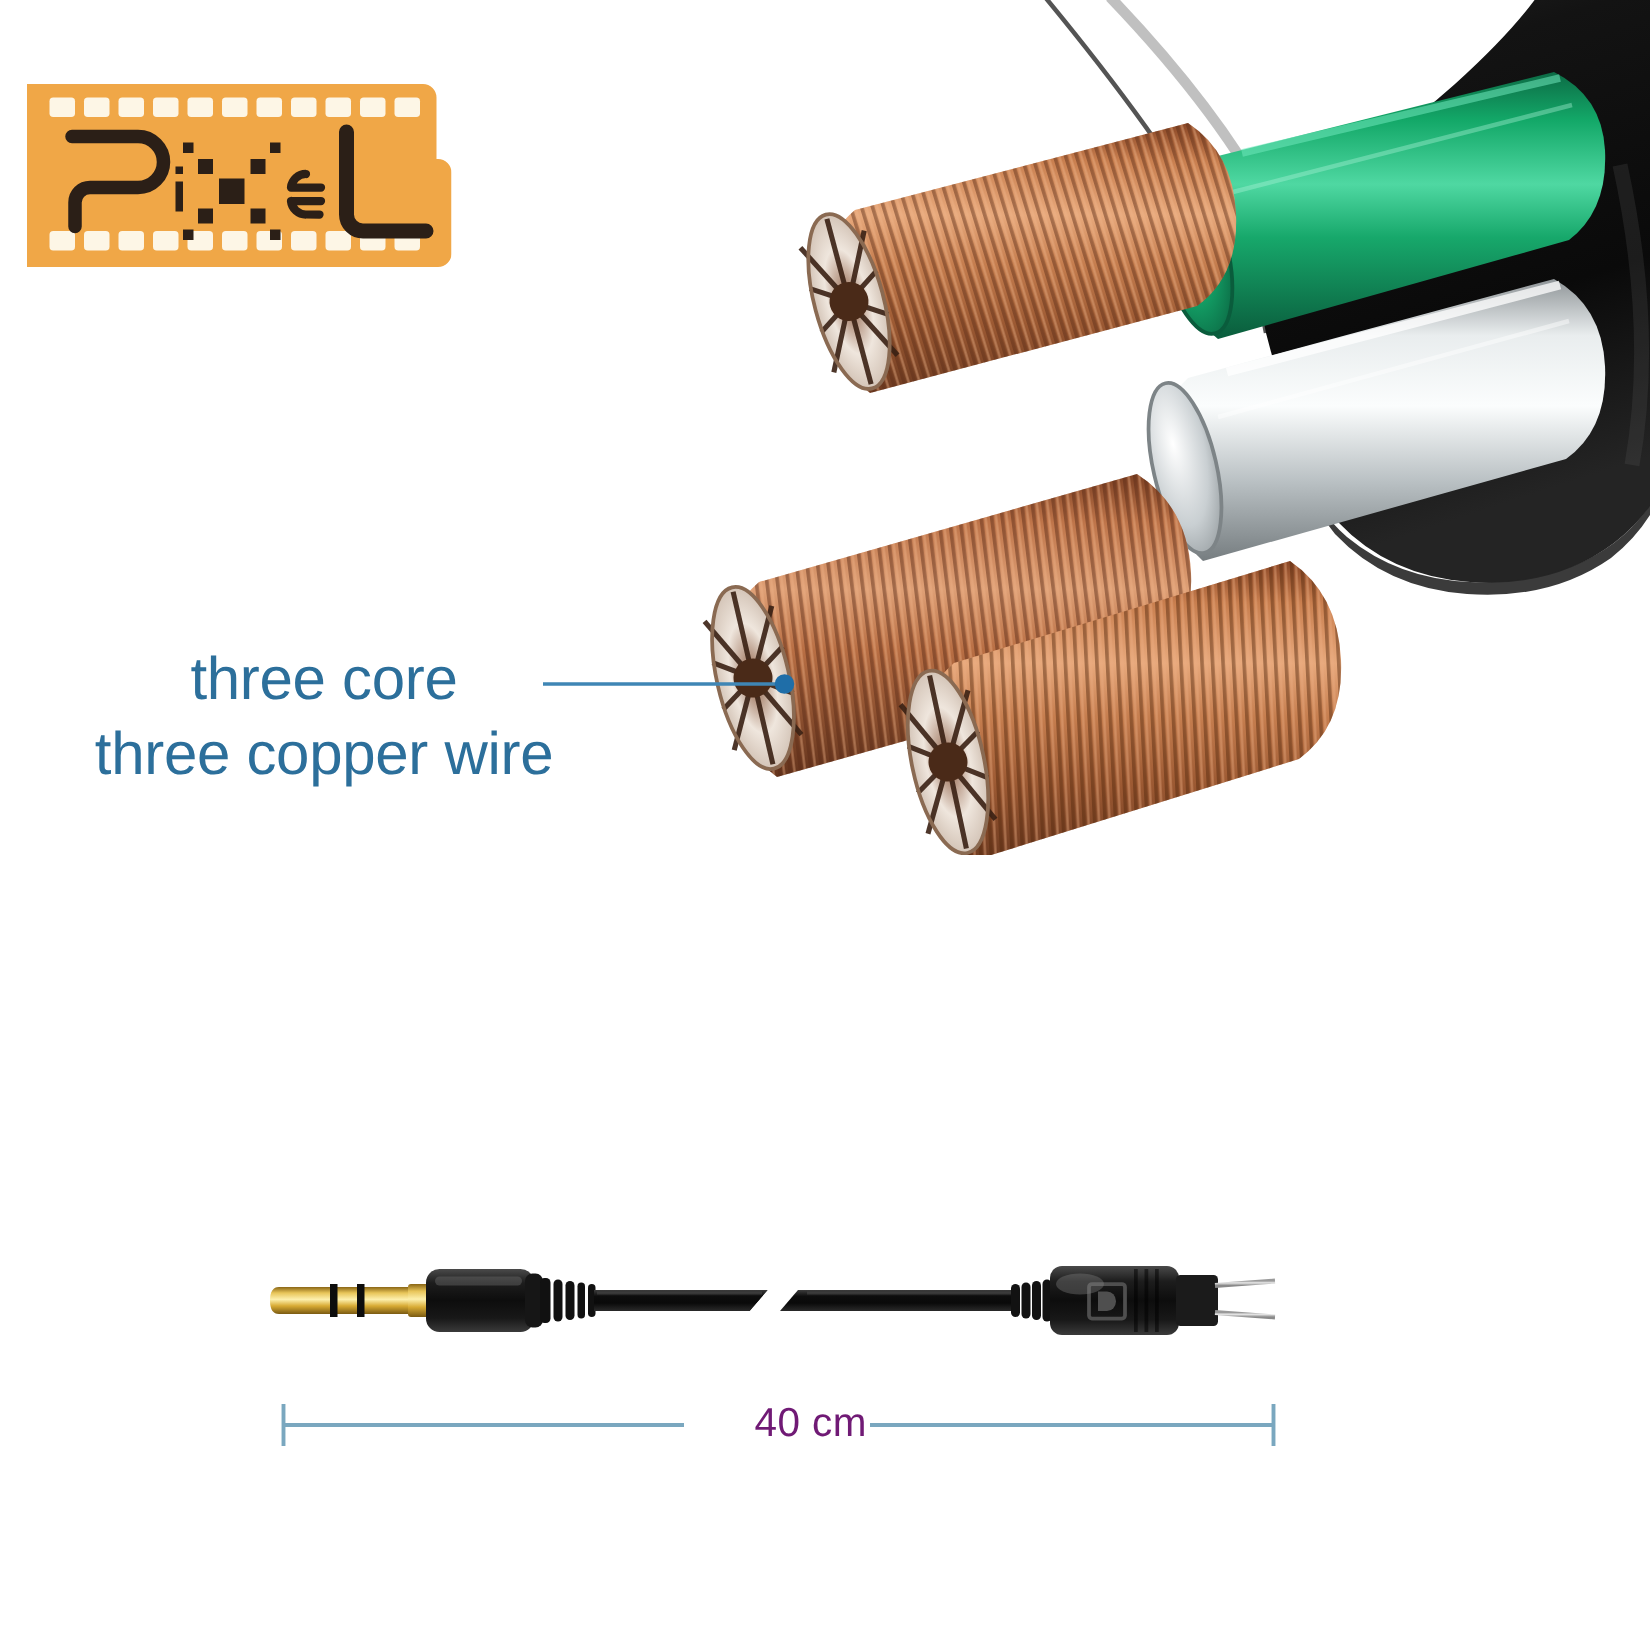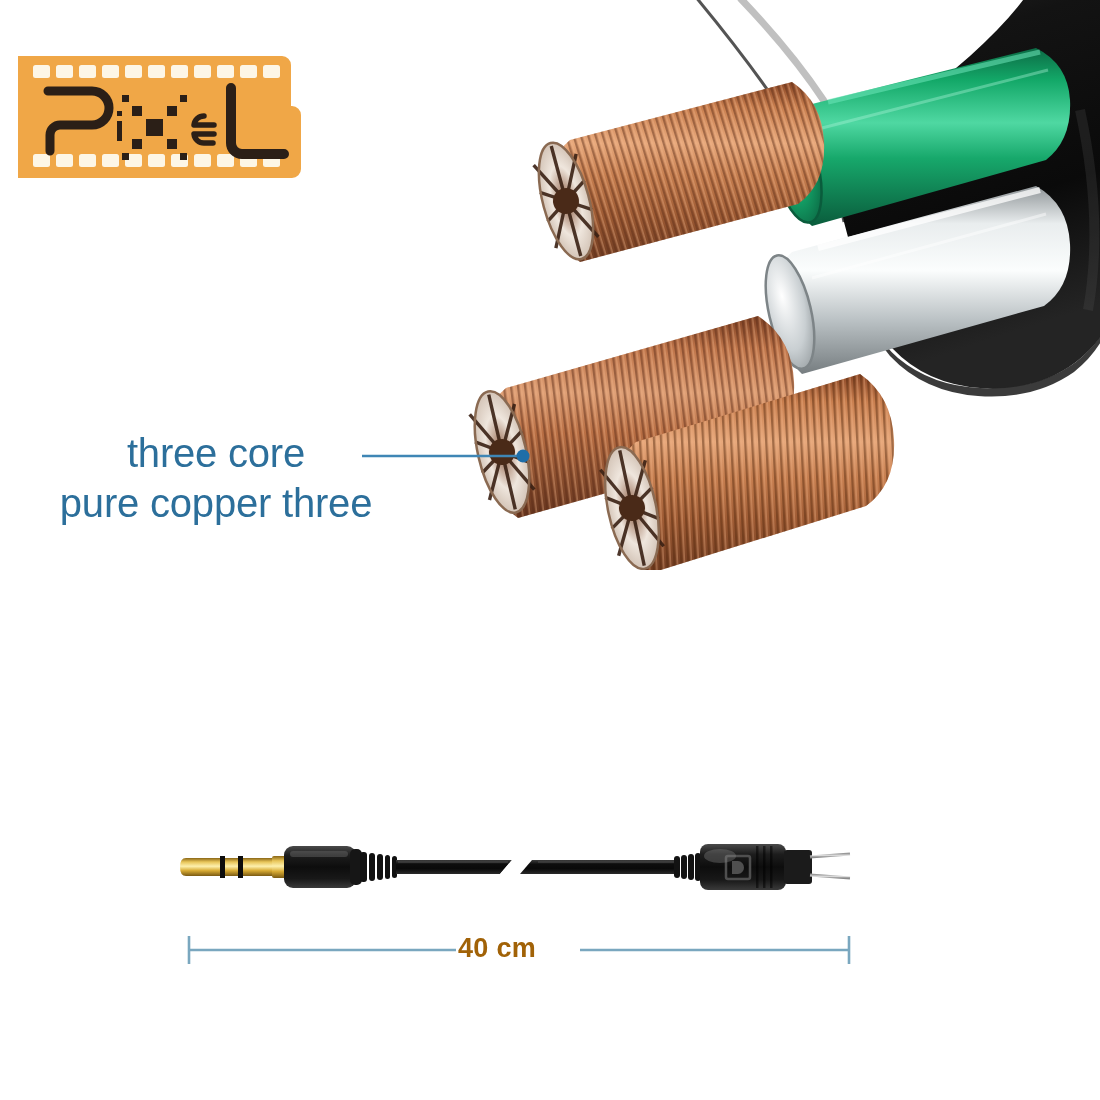--- a/index.html
+++ b/index.html
@@ -27,21 +27,21 @@
 
   
   #product{position:absolute;left:160px;top:812px;width:740px;height:110px;}
   #product svg{display:block;}
 
   
   #dimension{position:absolute;left:160px;top:918px;width:740px;height:62px;}
   #dimension svg{display:block;}
   #dim-label{
     position:absolute;left:458px;top:933px;width:120px;
-    text-align:left;color:#a16207;font-size:27px;font-weight:bold;
+    text-align:right;color:#701a75;font-size:27px;font-weight:normal;
     font-family:"Liberation Sans",sans-serif;letter-spacing:0.3px;
   }
 </style>
 </head>
 <body>
 
 <div id="stage">
 
   <div id="logo">
     <svg width="283" height="152" viewBox="0 0 283 152" xmlns="http://www.w3.org/2000/svg">
@@ -298,21 +298,21 @@
           </g>
           <circle cx="192" cy="518" r="13" fill="#4a2a18"></circle>
           <ellipse cx="192" cy="518" rx="24" ry="62" fill="none" stroke="#8a6a52" stroke-width="2.5"></ellipse>
         </g>
       </g>
     </svg>
   </div>
 
   <div id="callout-text">
     <span class="l1">three core</span>
-    <span class="l2">pure copper three</span>
+    <span class="l2">three copper wire</span>
   </div>
   <div id="leader">
     <svg width="180" height="40" viewBox="0 0 180 40" xmlns="http://www.w3.org/2000/svg">
       <line x1="2" y1="20" x2="160" y2="20" stroke="#3f86b5" stroke-width="2.4"></line>
       <circle cx="163" cy="20" r="6.5" fill="#1f6ea8"></circle>
     </svg>
   </div>
 
   <div id="product">
     <svg width="740" height="110" viewBox="0 0 740 110" xmlns="http://www.w3.org/2000/svg">

